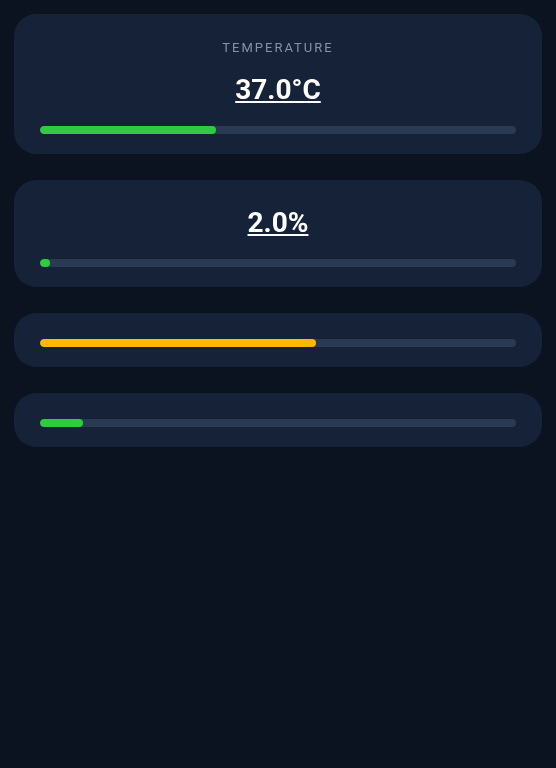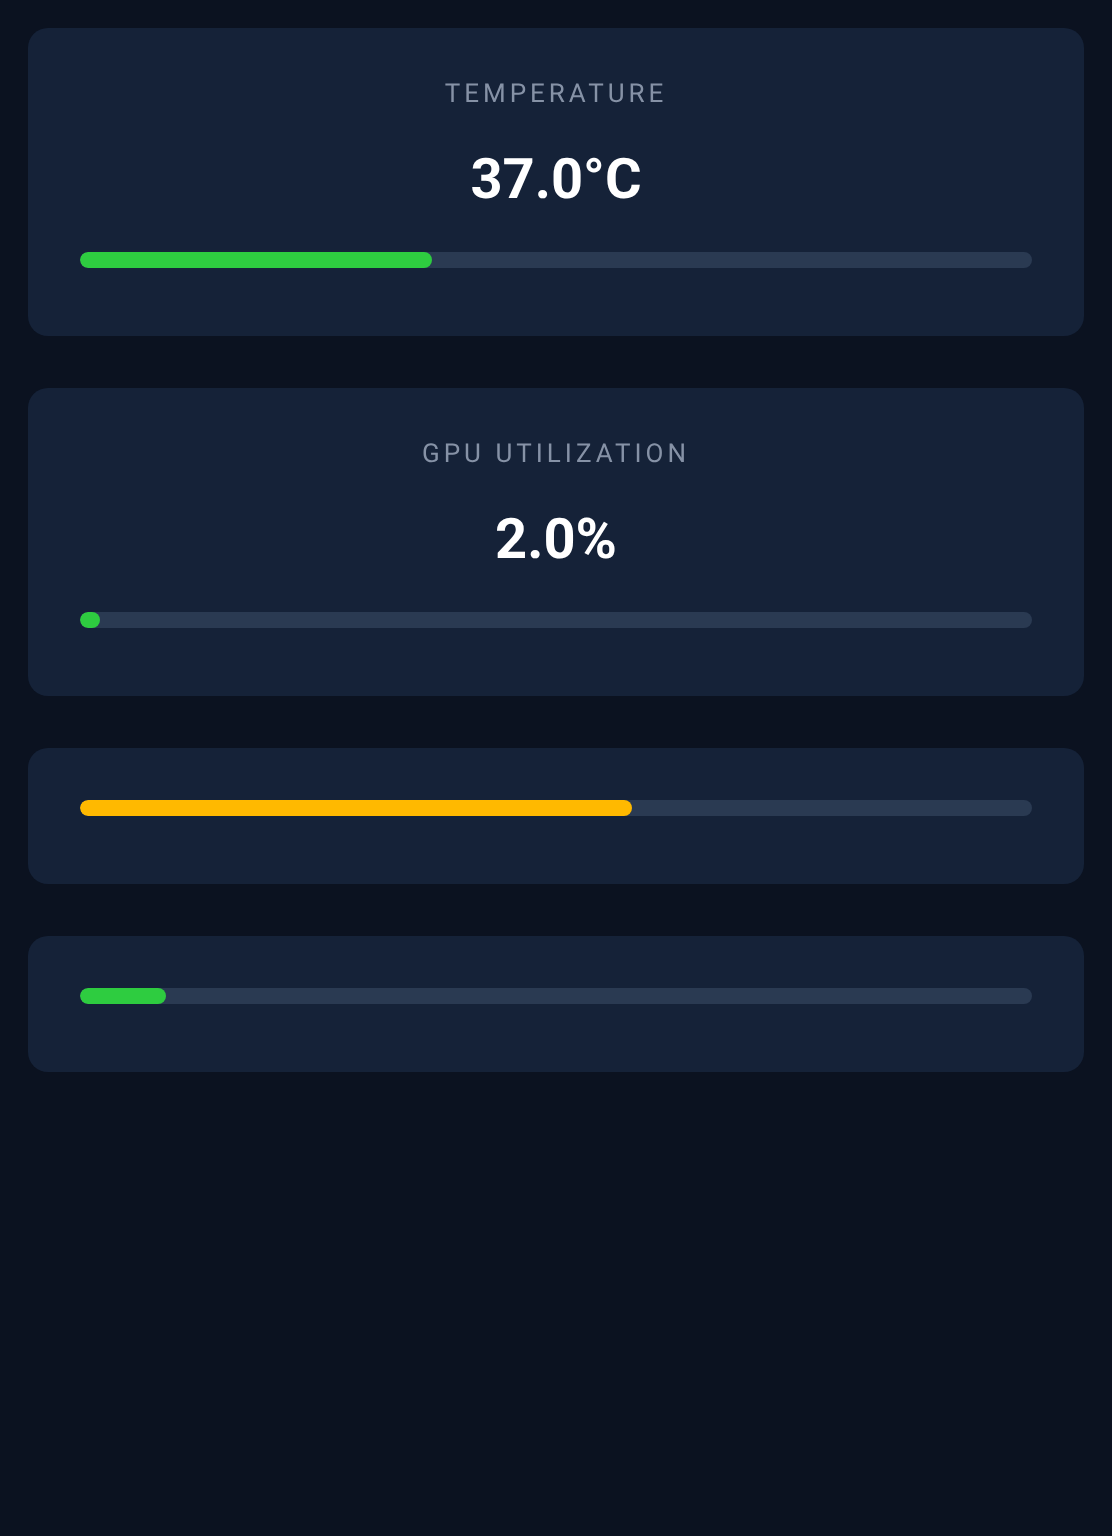--- a/index.html
+++ b/index.html
@@ -10,37 +10,38 @@
     body {
       background: #0b1220;
       font-family: -apple-system, BlinkMacSystemFont, "Segoe UI", Roboto, Helvetica, Arial, sans-serif;
       width: 556px;
       height: 768px;
       padding: 14px 14px;
       overflow: hidden;
     }
     .card {
       background: #152238;
-      border-radius: 10px;
-      padding: 26px 26px 34px 26px;
+      border-radius: 22px;
+      padding: 26px 26px 20px 26px;
       margin-bottom: 26px;
       text-align: center;
     }
     .card-title {
       color: #8692a6;
       font-size: 13px;
       letter-spacing: 2px;
       font-weight: 400;
       margin-bottom: 18px;
     }
     .card-value {
       color: #ffffff;
       font-size: 28px;
       font-weight: 700;
       margin-bottom: 20px;
+      text-decoration: underline;
     }
     .progress-track {
       width: 100%;
       height: 8px;
       background: #2a3a52;
       border-radius: 4px;
       overflow: hidden;
       position: relative;
     }
     .progress-fill {
@@ -62,21 +63,20 @@
 
 <div class="card">
   <div class="card-title">TEMPERATURE</div>
   <div class="card-value">37.0°C</div>
   <div class="progress-track">
     <div class="progress-fill fill-green" style="width: 37%;"></div>
   </div>
 </div>
 
 <div class="card">
-  <div class="card-title">GPU UTILIZATION</div>
   <div class="card-value">2.0%</div>
   <div class="progress-track">
     <div class="progress-fill fill-green" style="width: 2%;"></div>
   </div>
 </div>
 
 <div class="card">
   <div class="progress-track">
     <div class="progress-fill fill-yellow" style="width: 58%;"></div>
   </div>

